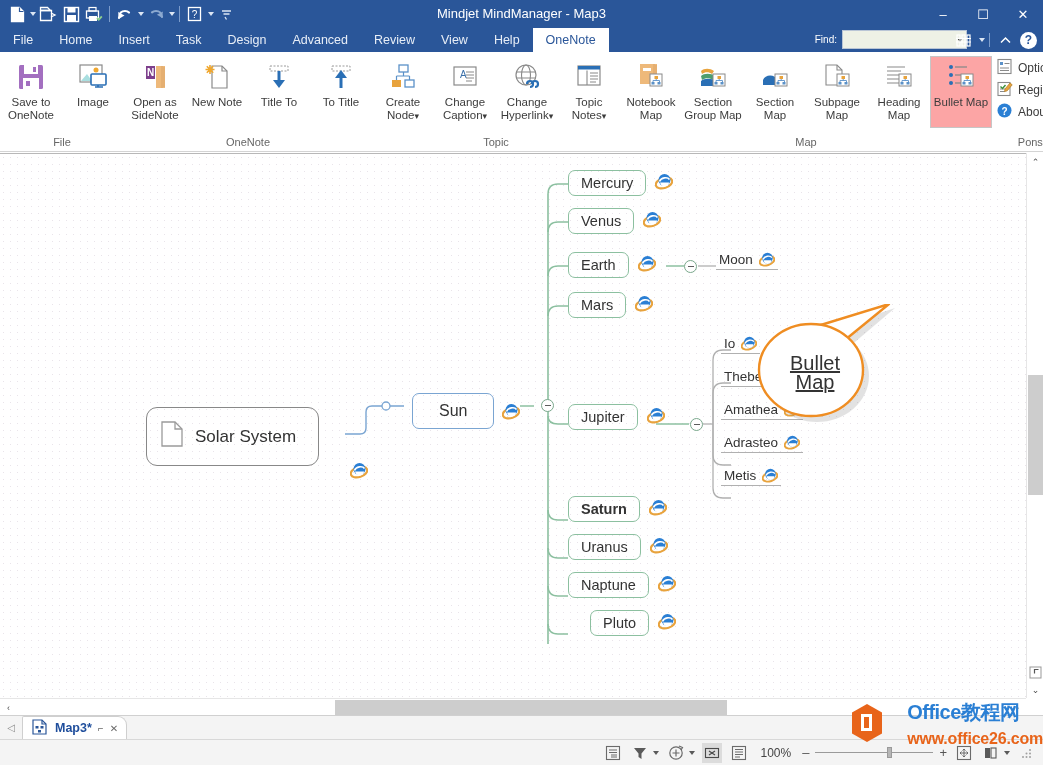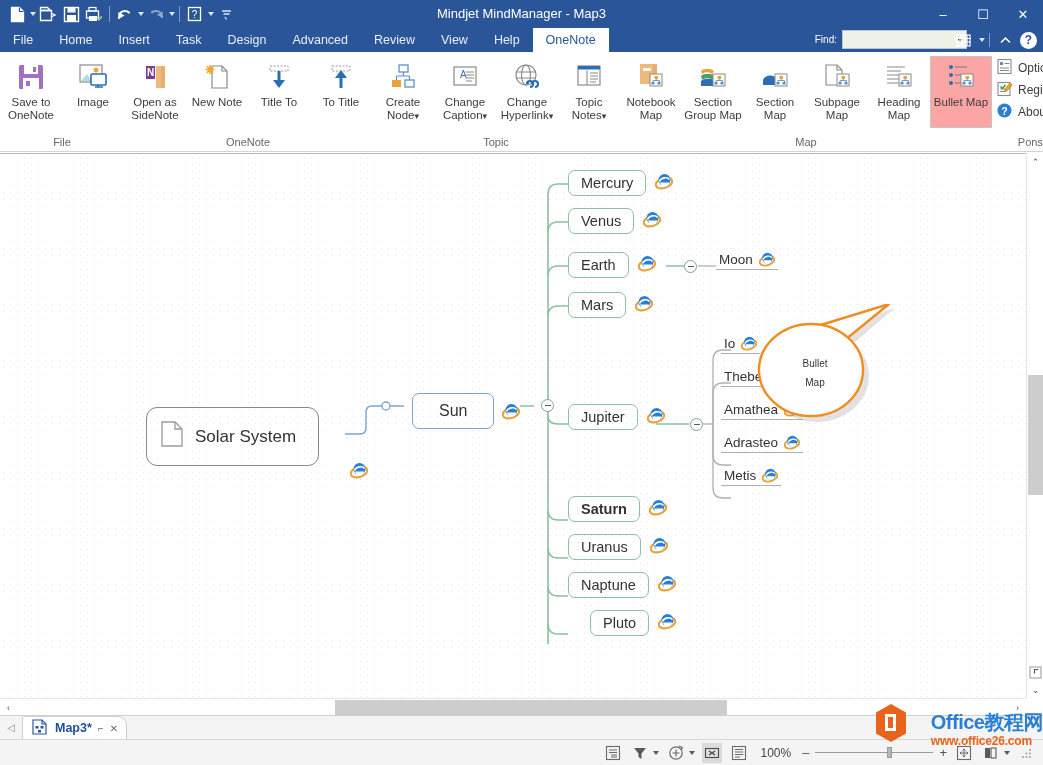--- a/index.html
+++ b/index.html
@@ -109,21 +109,21 @@
     display:flex; align-items:center; justify-content:center;
   }
   .collapse .minus { width:6px; height:1px; background:#5d5d5d; }
 
   svg.links { position:absolute; left:0; top:0; width:1011px; height:544px; pointer-events:none; }
 
   
   .callout { position:absolute; left:755px; top:150px; width:205px; height:125px; pointer-events:none;}
   .callout-text {
     position:absolute; left:0; top:0; width:120px; text-align:center;
-    font-size:10px; color:#333; line-height:19px;
+    font-size:20px; color:#333; line-height:19px;text-decoration:underline;
   }
 
   
   .vsb {
     position:absolute; right:0; top:153px; width:17px; height:545px;
     background:#ffffff; border-left:1px solid #e6e6e6;
   }
   .sb-arrow { width:17px; height:17px; display:flex; align-items:center; justify-content:center; cursor:pointer; color:#4a4a4a; font-size:9px; }
   .vthumb { position:absolute; left:1px; top:222px; width:15px; height:120px; background:#cdcdcd; cursor:pointer; }
   .vsb-btm { position:absolute; bottom:0; left:0; width:17px; }
@@ -165,21 +165,21 @@
   .zpm { font-size:13px; color:#555; cursor:pointer; }
 
   
   .watermark {
     position:absolute; right:0; bottom:18px; display:flex; align-items:flex-end; gap:22px;
     pointer-events:none;
   }
   .wm-text { display:flex; flex-direction:column; line-height:1; }
   .wm-main { font-size:20px; font-weight:bold; color:#2a7fd4; letter-spacing:-0.5px; }
   .wm-main .cn { color:#2a7fd4; }
-  .wm-sub { font-size:12px; font-weight:bold; color:#e8641a; letter-spacing:-0.2px; margin-top:3px;}
+  .wm-sub { font-size:16px; font-weight:bold; color:#e8641a; letter-spacing:-0.2px; margin-top:9px;}
 </style>
 </head>
 <body>
 
 <div id="app">
 
   <div class="titlebar">
     <div class="qat">
       <div class="qat-btn">
         <svg width="15" height="17" viewBox="0 0 15 17">

